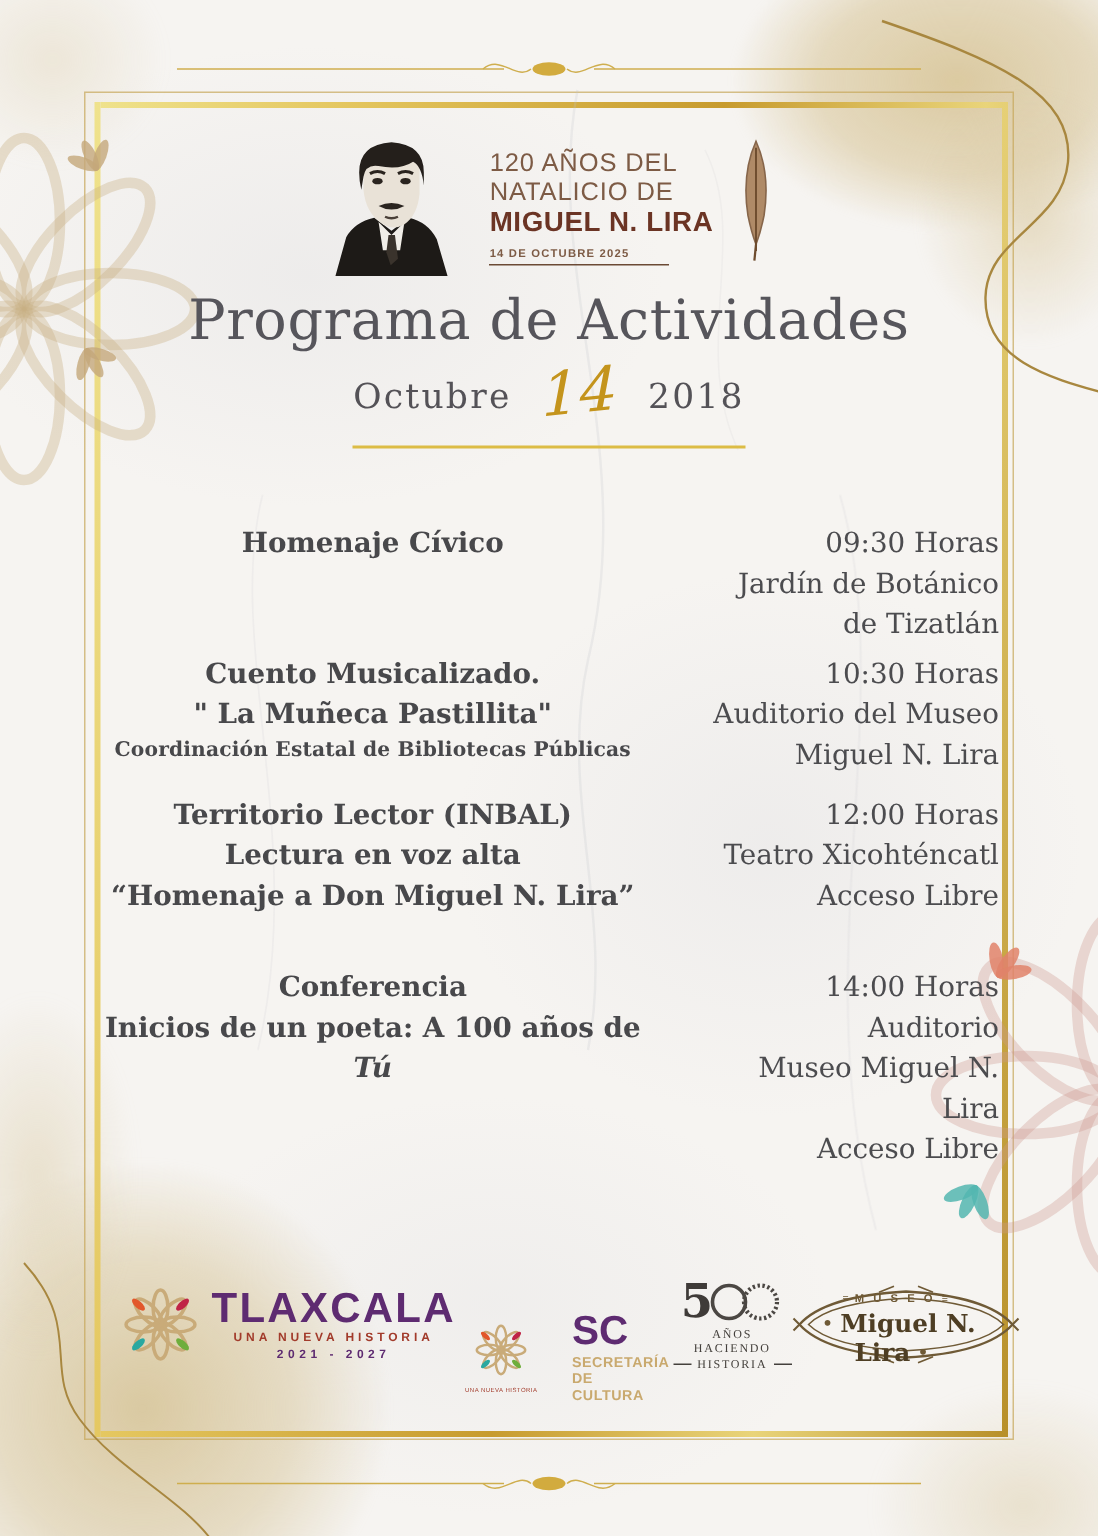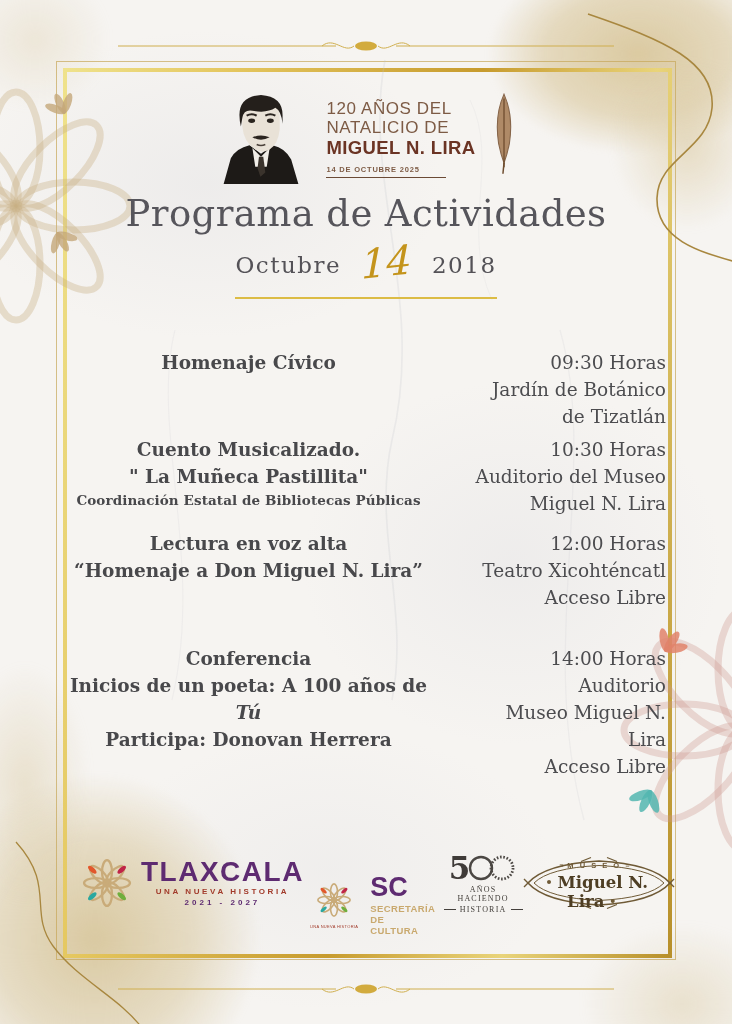--- a/index.html
+++ b/index.html
@@ -63,21 +63,21 @@
 
   
   .footer{position:absolute;left:80px;right:66px;top:840px;height:86px;
     display:flex;align-items:center;justify-content:space-between;}
   .logo{display:flex;align-items:center;}
   .tlax{gap:7px;}
   .tlax-col{text-align:center;}
   .tlax-name{font-size:28px;font-weight:bold;color:#5e2b71;letter-spacing:1.5px;line-height:24px;}
   .tlax-tag{font-size:8px;font-weight:bold;color:#a23b2b;letter-spacing:2.6px;margin-top:3px;}
   .tlax-period{font-size:8px;font-weight:bold;color:#5e2b71;letter-spacing:3px;margin-top:2px;}
-  .sc{gap:6px;margin-top:44px;}
+  .sc{gap:17px;margin-top:44px;}
   .sc-flower-col{text-align:center;}
   .sc-micro{font-size:5px;color:#a23b2b;letter-spacing:.4px;white-space:nowrap;transform:scale(.8);}
   .sc-initials{font-size:27px;font-weight:bold;color:#5e2b71;line-height:26px;}
   .sc-lines{font-size:9.5px;font-weight:bold;color:#c9a96e;letter-spacing:.4px;line-height:11px;margin-top:3px;}
   .a500{display:block;text-align:center;color:#3f3b38;}
   .a500-top{display:flex;align-items:center;justify-content:center;}
   .a500-digit{font-family:"DejaVu Serif",serif;font-weight:bold;font-size:31px;line-height:30px;margin-right:-3px;}
   .a500-l1{font-family:"Liberation Serif",serif;font-size:8px;letter-spacing:1.2px;color:#44403c;margin-top:2px;}
   .a500-l2{font-family:"Liberation Serif",serif;font-size:8px;letter-spacing:1.2px;color:#44403c;
     display:flex;align-items:center;justify-content:center;gap:4px;margin-top:2px;}
@@ -231,35 +231,35 @@
       </div>
       <div class="ev-right">
         <div>10:30 Horas</div>
         <div>Auditorio del Museo</div>
         <div>Miguel N. Lira</div>
       </div>
     </article>
 
     <article class="event ev3">
       <div class="ev-left">
+        <div>Territorio Lector (INBAL)</div>
         <div>Lectura en voz alta</div>
         <div>“Homenaje a Don Miguel N. Lira”</div>
       </div>
       <div class="ev-right">
         <div>12:00 Horas</div>
         <div>Teatro Xicohténcatl</div>
         <div>Acceso Libre</div>
       </div>
     </article>
 
     <article class="event ev4">
       <div class="ev-left">
         <div>Conferencia</div>
         <div><span>Inicios de un poeta: A 100 años de </span><span class="it">Tú</span></div>
-        <div>Participa: Donovan  Herrera</div>
       </div>
       <div class="ev-right">
         <div>14:00 Horas</div>
         <div>Auditorio</div>
         <div>Museo Miguel N. Lira</div>
         <div>Acceso Libre</div>
       </div>
     </article>
   </section>
 

